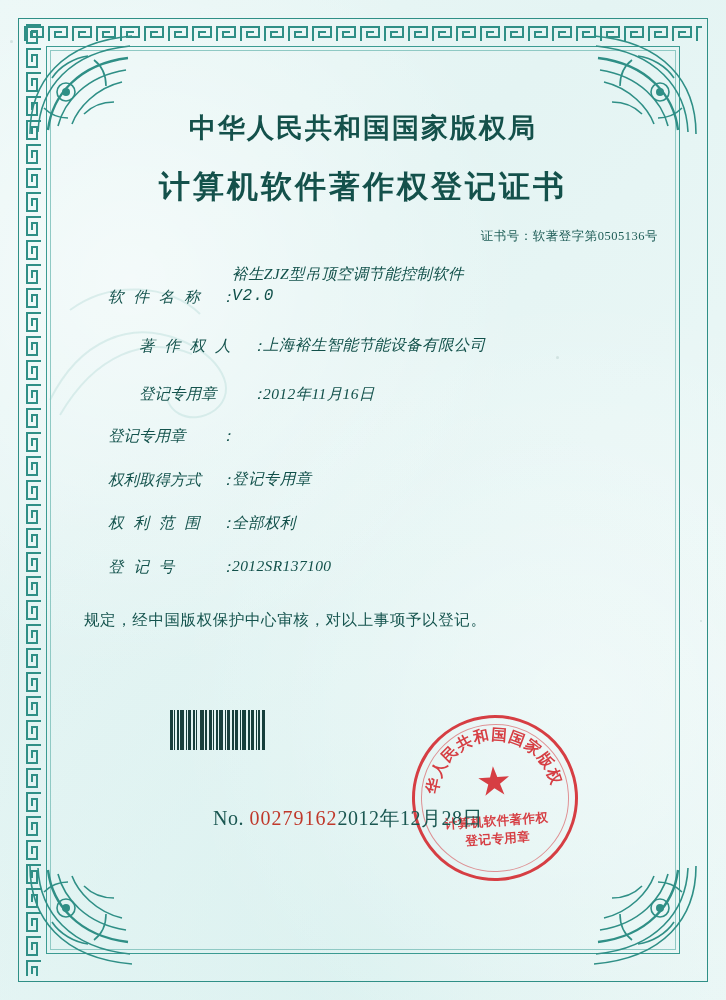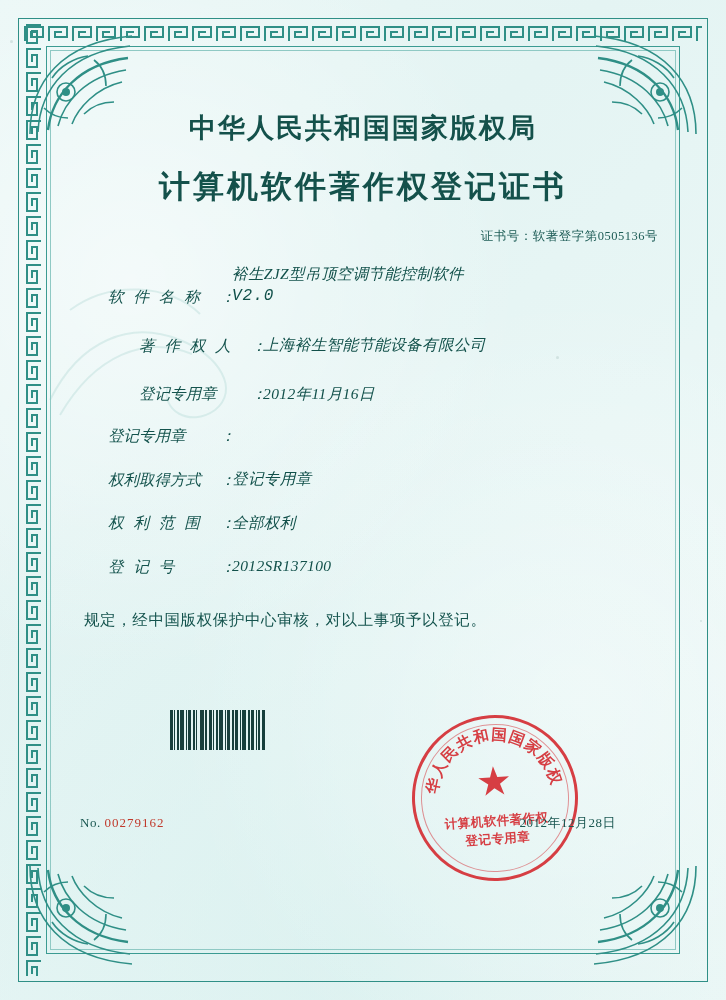--- a/index.html
+++ b/index.html
@@ -246,23 +246,23 @@
     line-height: 1.45;
     letter-spacing: 0.5px;
   }
 
   .footer {
     position: absolute;
     left: 20px;
     right: 14px;
     bottom: 108px;
     display: flex;
-    justify-content: space-between;
+    justify-content: center;
     align-items: baseline;
-    font-size: 13px;
+    font-size: 20px;
     color: #1a5751;
   }
   .footer .no {
     letter-spacing: 0.5px;
   }
   .footer .no .num { color: #c0392b; letter-spacing: 1px; }
   .footer .date { letter-spacing: 0.5px; padding-right: 36px; }
 
   .speck { position: absolute; background: #b9cfcd; border-radius: 50%; opacity: .5; }
 </style>

